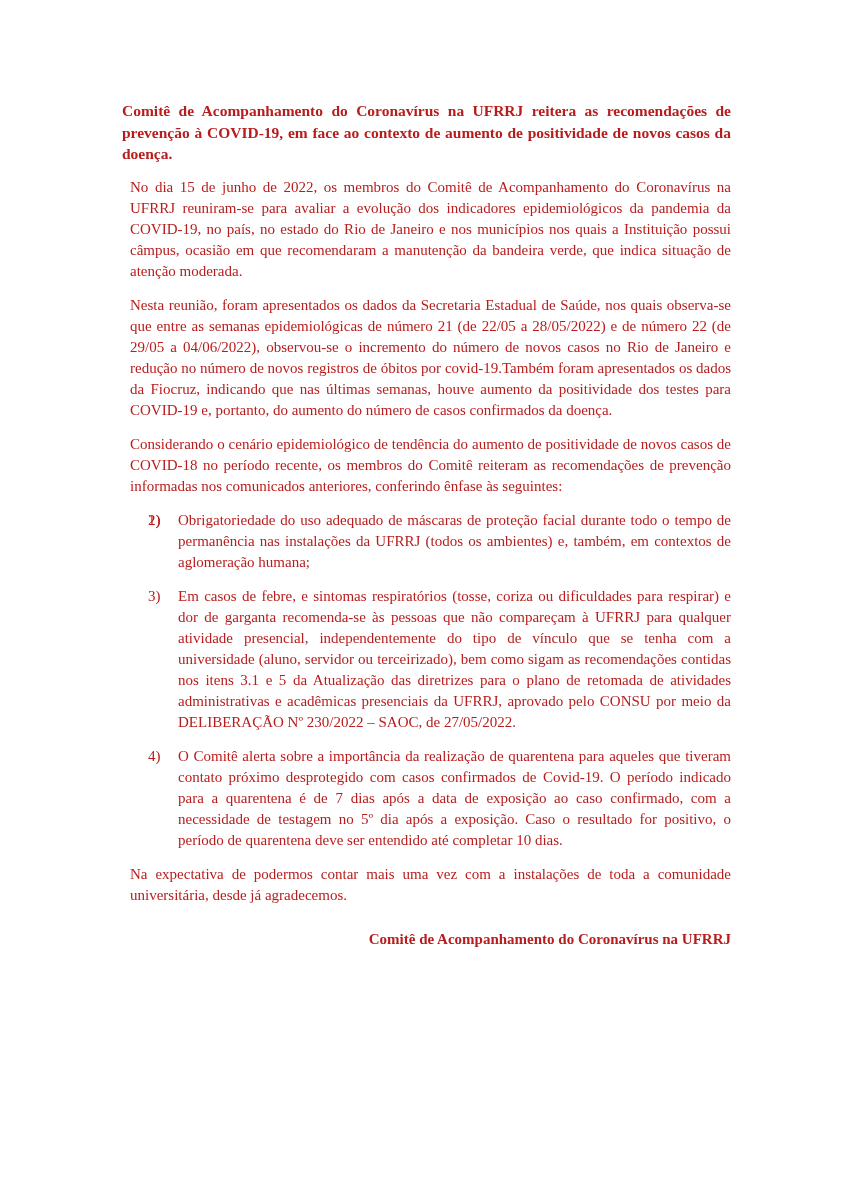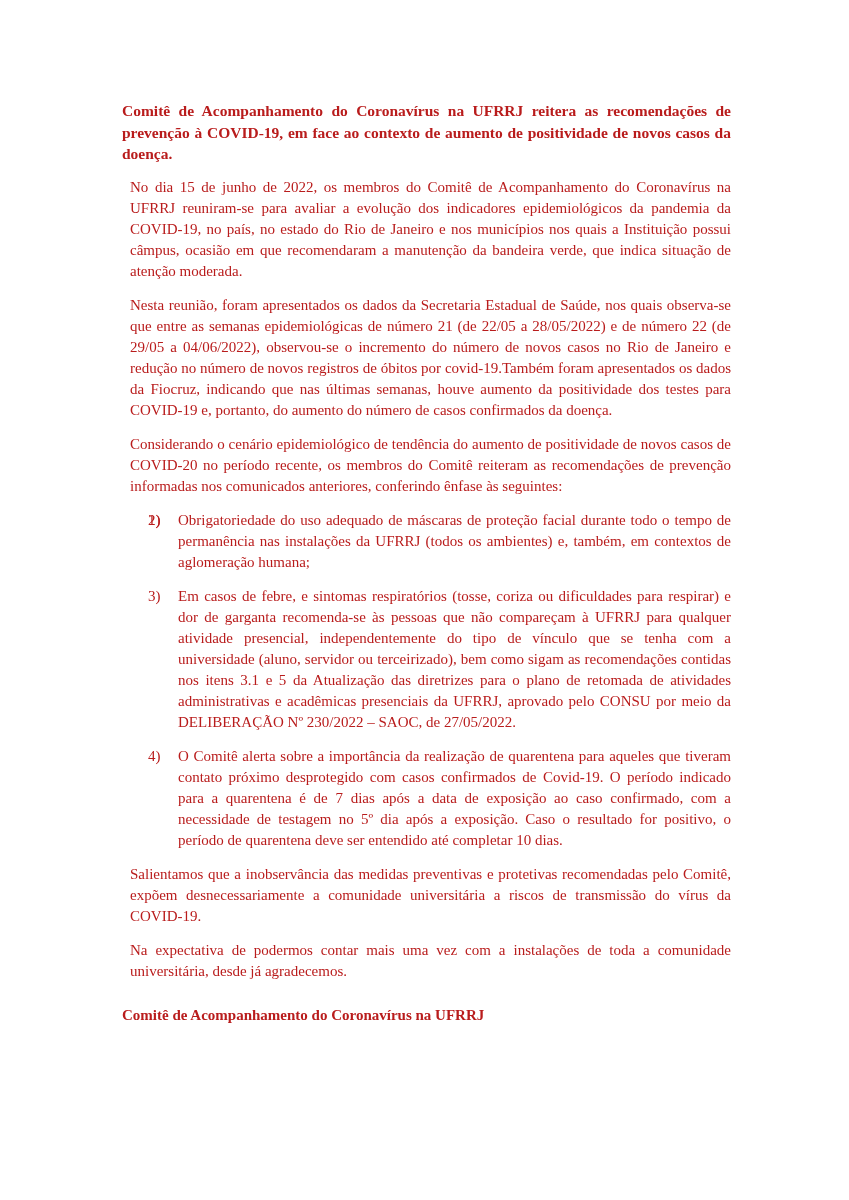--- a/index.html
+++ b/index.html
@@ -46,56 +46,55 @@
     margin: 0 0 13px 0;
     padding-left: 56px;
   }
   .rec-item .num {
     position: absolute;
     left: 26px;
     top: 0;
   }
   .doc-footer {
     font-weight: bold;
-    text-align: left;
+    text-align: right;
     margin-top: 23px;
   }
 </style>
 </head>
 <body>
 
 <div class="page">
   <div class="content">
 
     <h1 class="doc-title">Comitê de Acompanhamento do Coronavírus na UFRRJ reitera as recomendações de prevenção à COVID-19, em face ao contexto de aumento de positividade de novos casos da doença.</h1>
 
     <p>No dia 15 de junho de 2022, os membros do Comitê de Acompanhamento do Coronavírus na UFRRJ reuniram-se para avaliar a evolução dos indicadores epidemiológicos da pandemia da COVID-19, no país, no estado do Rio de Janeiro e nos municípios nos quais a Instituição possui câmpus, ocasião em que recomendaram a manutenção da bandeira verde, que indica situação de atenção moderada.</p>
 
     <p>Nesta reunião, foram apresentados os dados da Secretaria Estadual de Saúde, nos quais observa-se que entre as semanas epidemiológicas de número 21 (de 22/05 a 28/05/2022) e de número 22 (de 29/05 a 04/06/2022), observou-se o incremento do número de novos casos no Rio de Janeiro e redução no número de novos registros de óbitos por covid-19.Também foram apresentados os dados da Fiocruz, indicando que nas últimas semanas, houve aumento da positividade dos testes para COVID-19 e, portanto, do aumento do número de casos confirmados da doença.</p>
 
-    <p>Considerando o cenário epidemiológico de tendência do aumento de positividade de novos casos de COVID-20 no período recente, os membros do Comitê reiteram as recomendações de prevenção informadas nos comunicados anteriores, conferindo ênfase às seguintes:</p>
+    <p>Considerando o cenário epidemiológico de tendência do aumento de positividade de novos casos de COVID-18 no período recente, os membros do Comitê reiteram as recomendações de prevenção informadas nos comunicados anteriores, conferindo ênfase às seguintes:</p>
 
     <ol class="rec-list">
       <li class="rec-item">
         <span class="num">1)</span>
       </li>
       <li class="rec-item">
         <span class="num">2)</span>
         <span class="txt">Obrigatoriedade do uso adequado de máscaras de proteção facial durante todo o tempo de permanência nas instalações da UFRRJ (todos os ambientes) e, também, em contextos de aglomeração humana;</span>
       </li>
       <li class="rec-item">
         <span class="num">3)</span>
         <span class="txt">Em casos de febre, e sintomas respiratórios (tosse, coriza ou dificuldades para respirar) e dor de garganta recomenda-se às pessoas que não compareçam à UFRRJ para qualquer atividade presencial, independentemente do tipo de vínculo que se tenha com a universidade (aluno, servidor ou terceirizado), bem como sigam as recomendações contidas nos itens 3.1 e 5 da Atualização das diretrizes para o plano de retomada de atividades administrativas e acadêmicas presenciais da UFRRJ, aprovado pelo CONSU por meio da DELIBERAÇÃO Nº 230/2022 – SAOC, de 27/05/2022.</span>
       </li>
       <li class="rec-item">
         <span class="num">4)</span>
         <span class="txt">O Comitê alerta sobre a importância da realização de quarentena para aqueles que tiveram contato próximo desprotegido com casos confirmados de Covid-19. O período indicado para a quarentena é de 7 dias após a data de exposição ao caso confirmado, com a necessidade de testagem no 5º dia após a exposição. Caso o resultado for positivo, o período de quarentena deve ser entendido até completar 10 dias.</span>
       </li>
     </ol>
 
-    <p>Salientamos que a inobservância das medidas preventivas e protetivas recomendadas pelo Comitê, expõem desnecessariamente a comunidade universitária a riscos de transmissão do vírus da COVID-19.</p>
 
     <p>Na expectativa de podermos contar mais uma vez com a instalações de toda a comunidade universitária, desde já agradecemos.</p>
 
     <div class="doc-footer">Comitê de Acompanhamento do Coronavírus na UFRRJ</div>
 
   </div>
 </div>
 
 </body></html>

